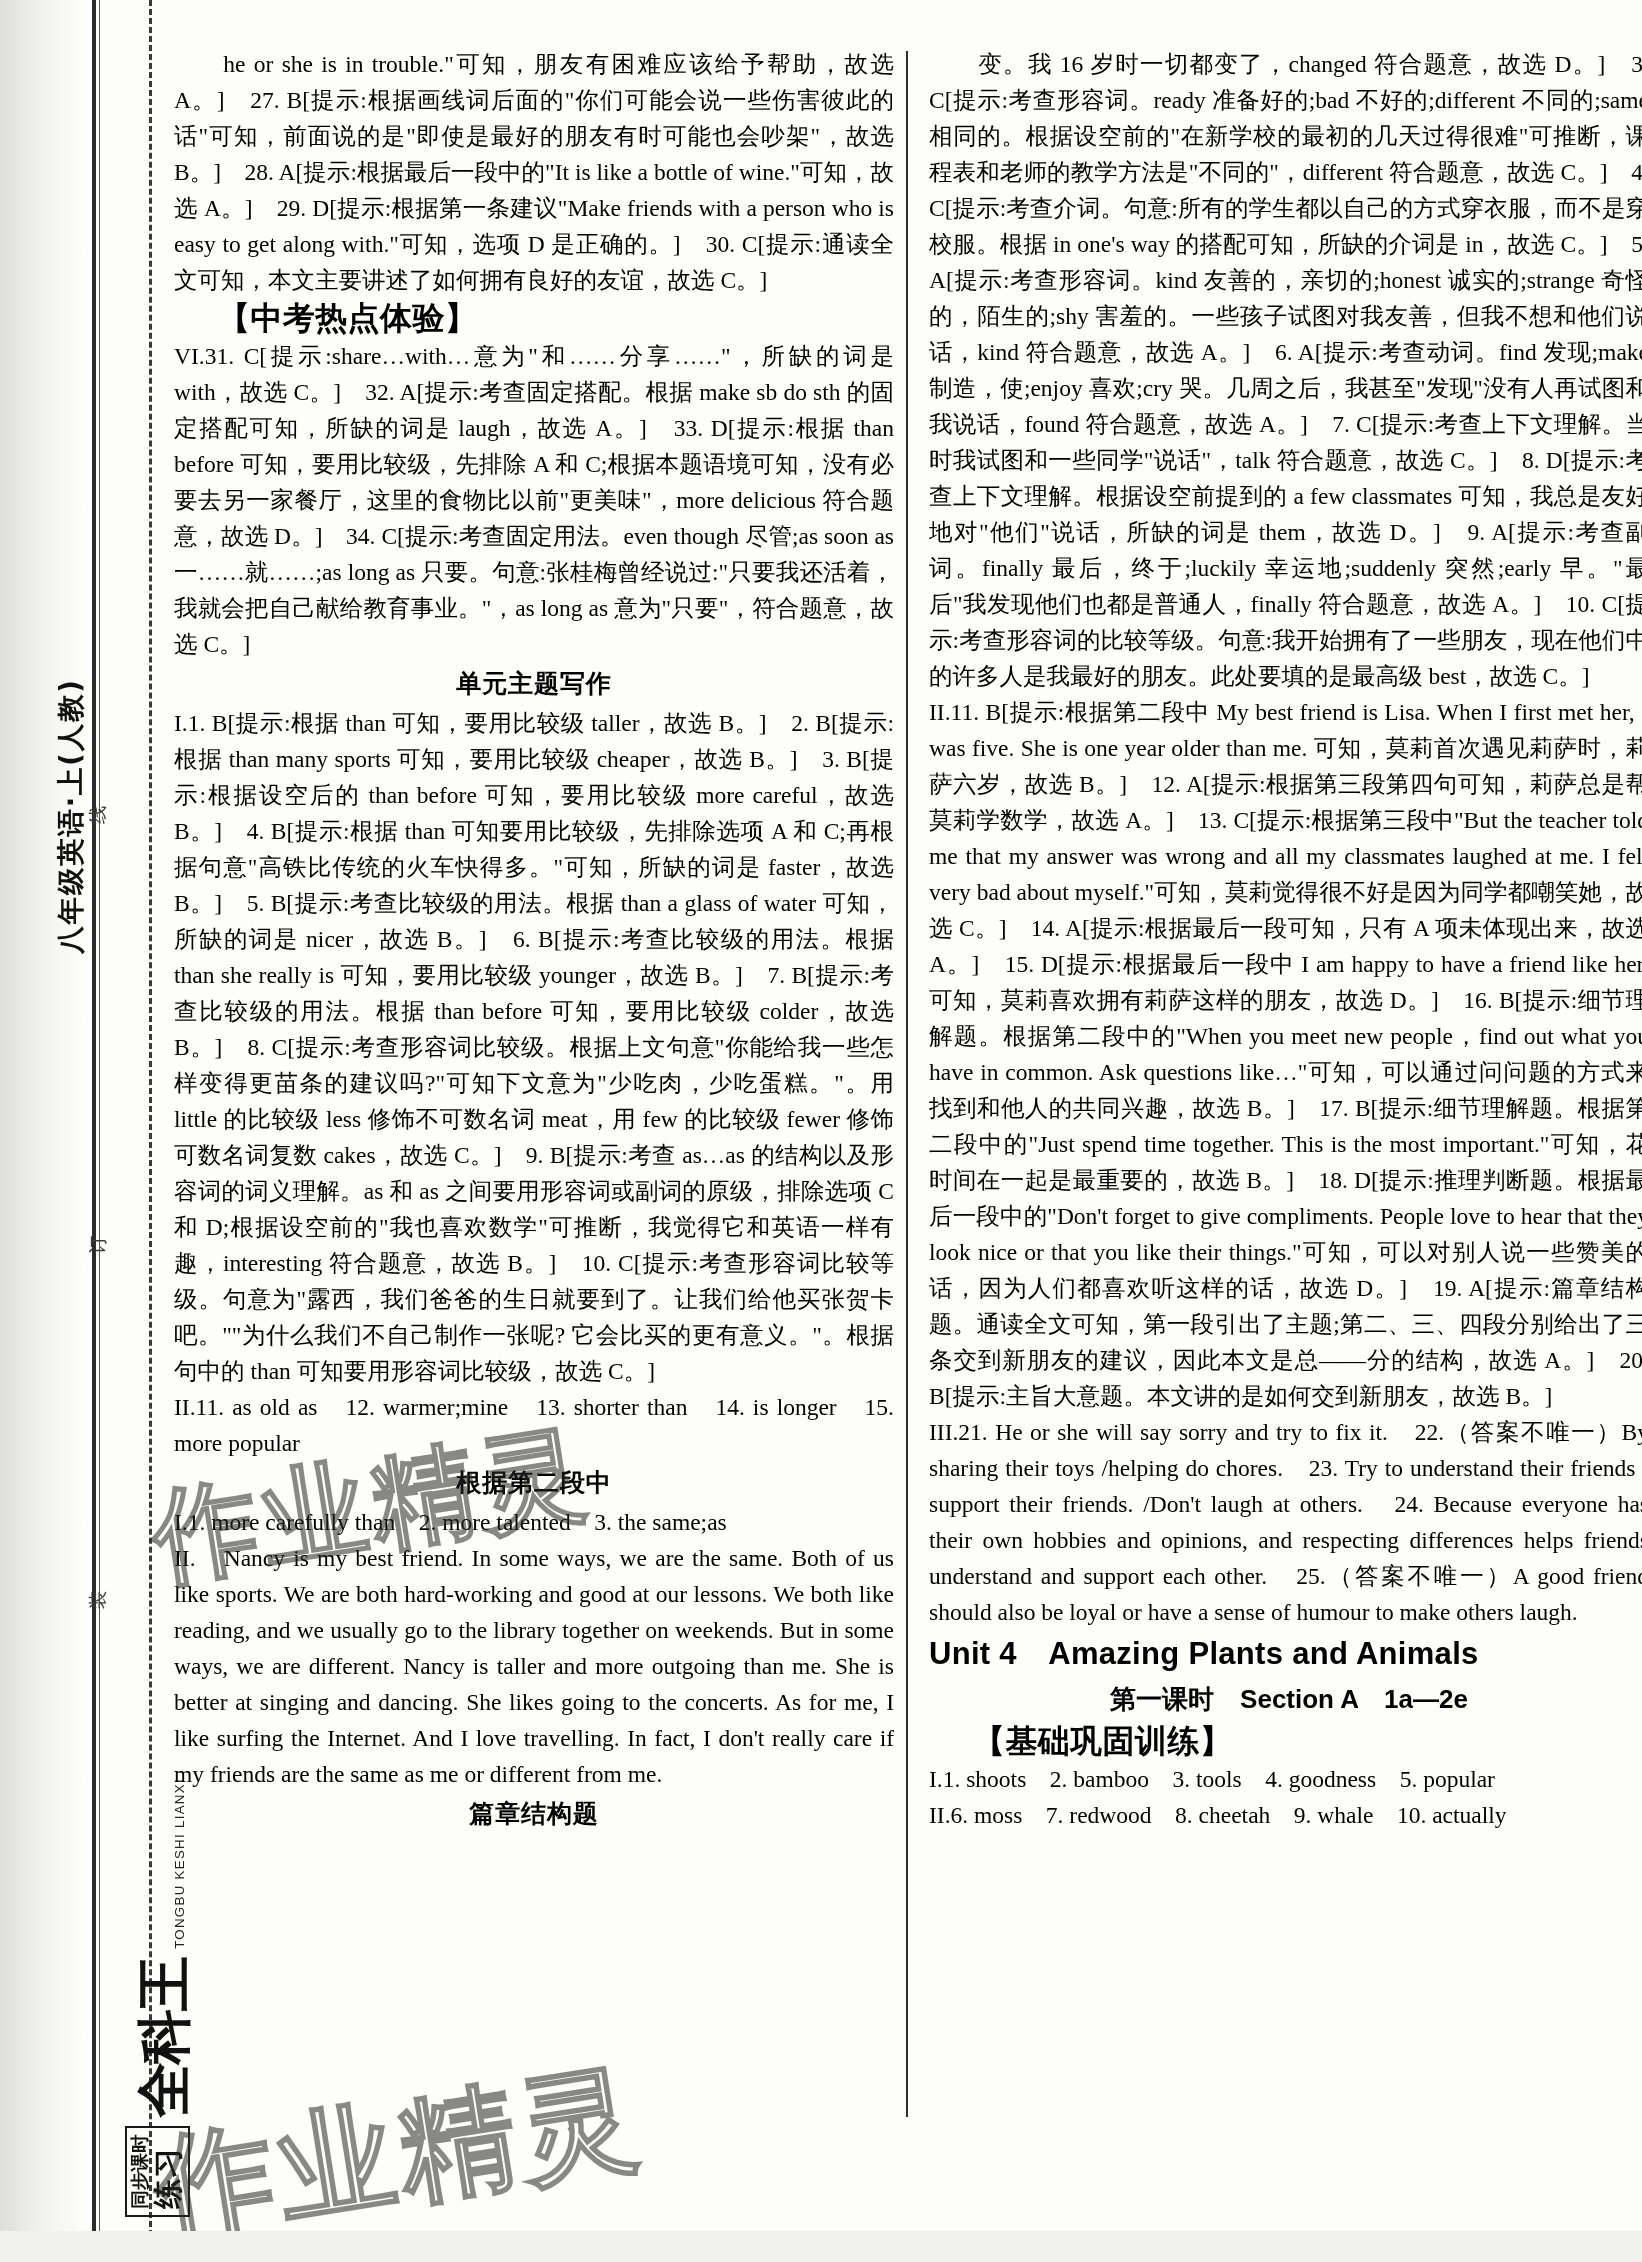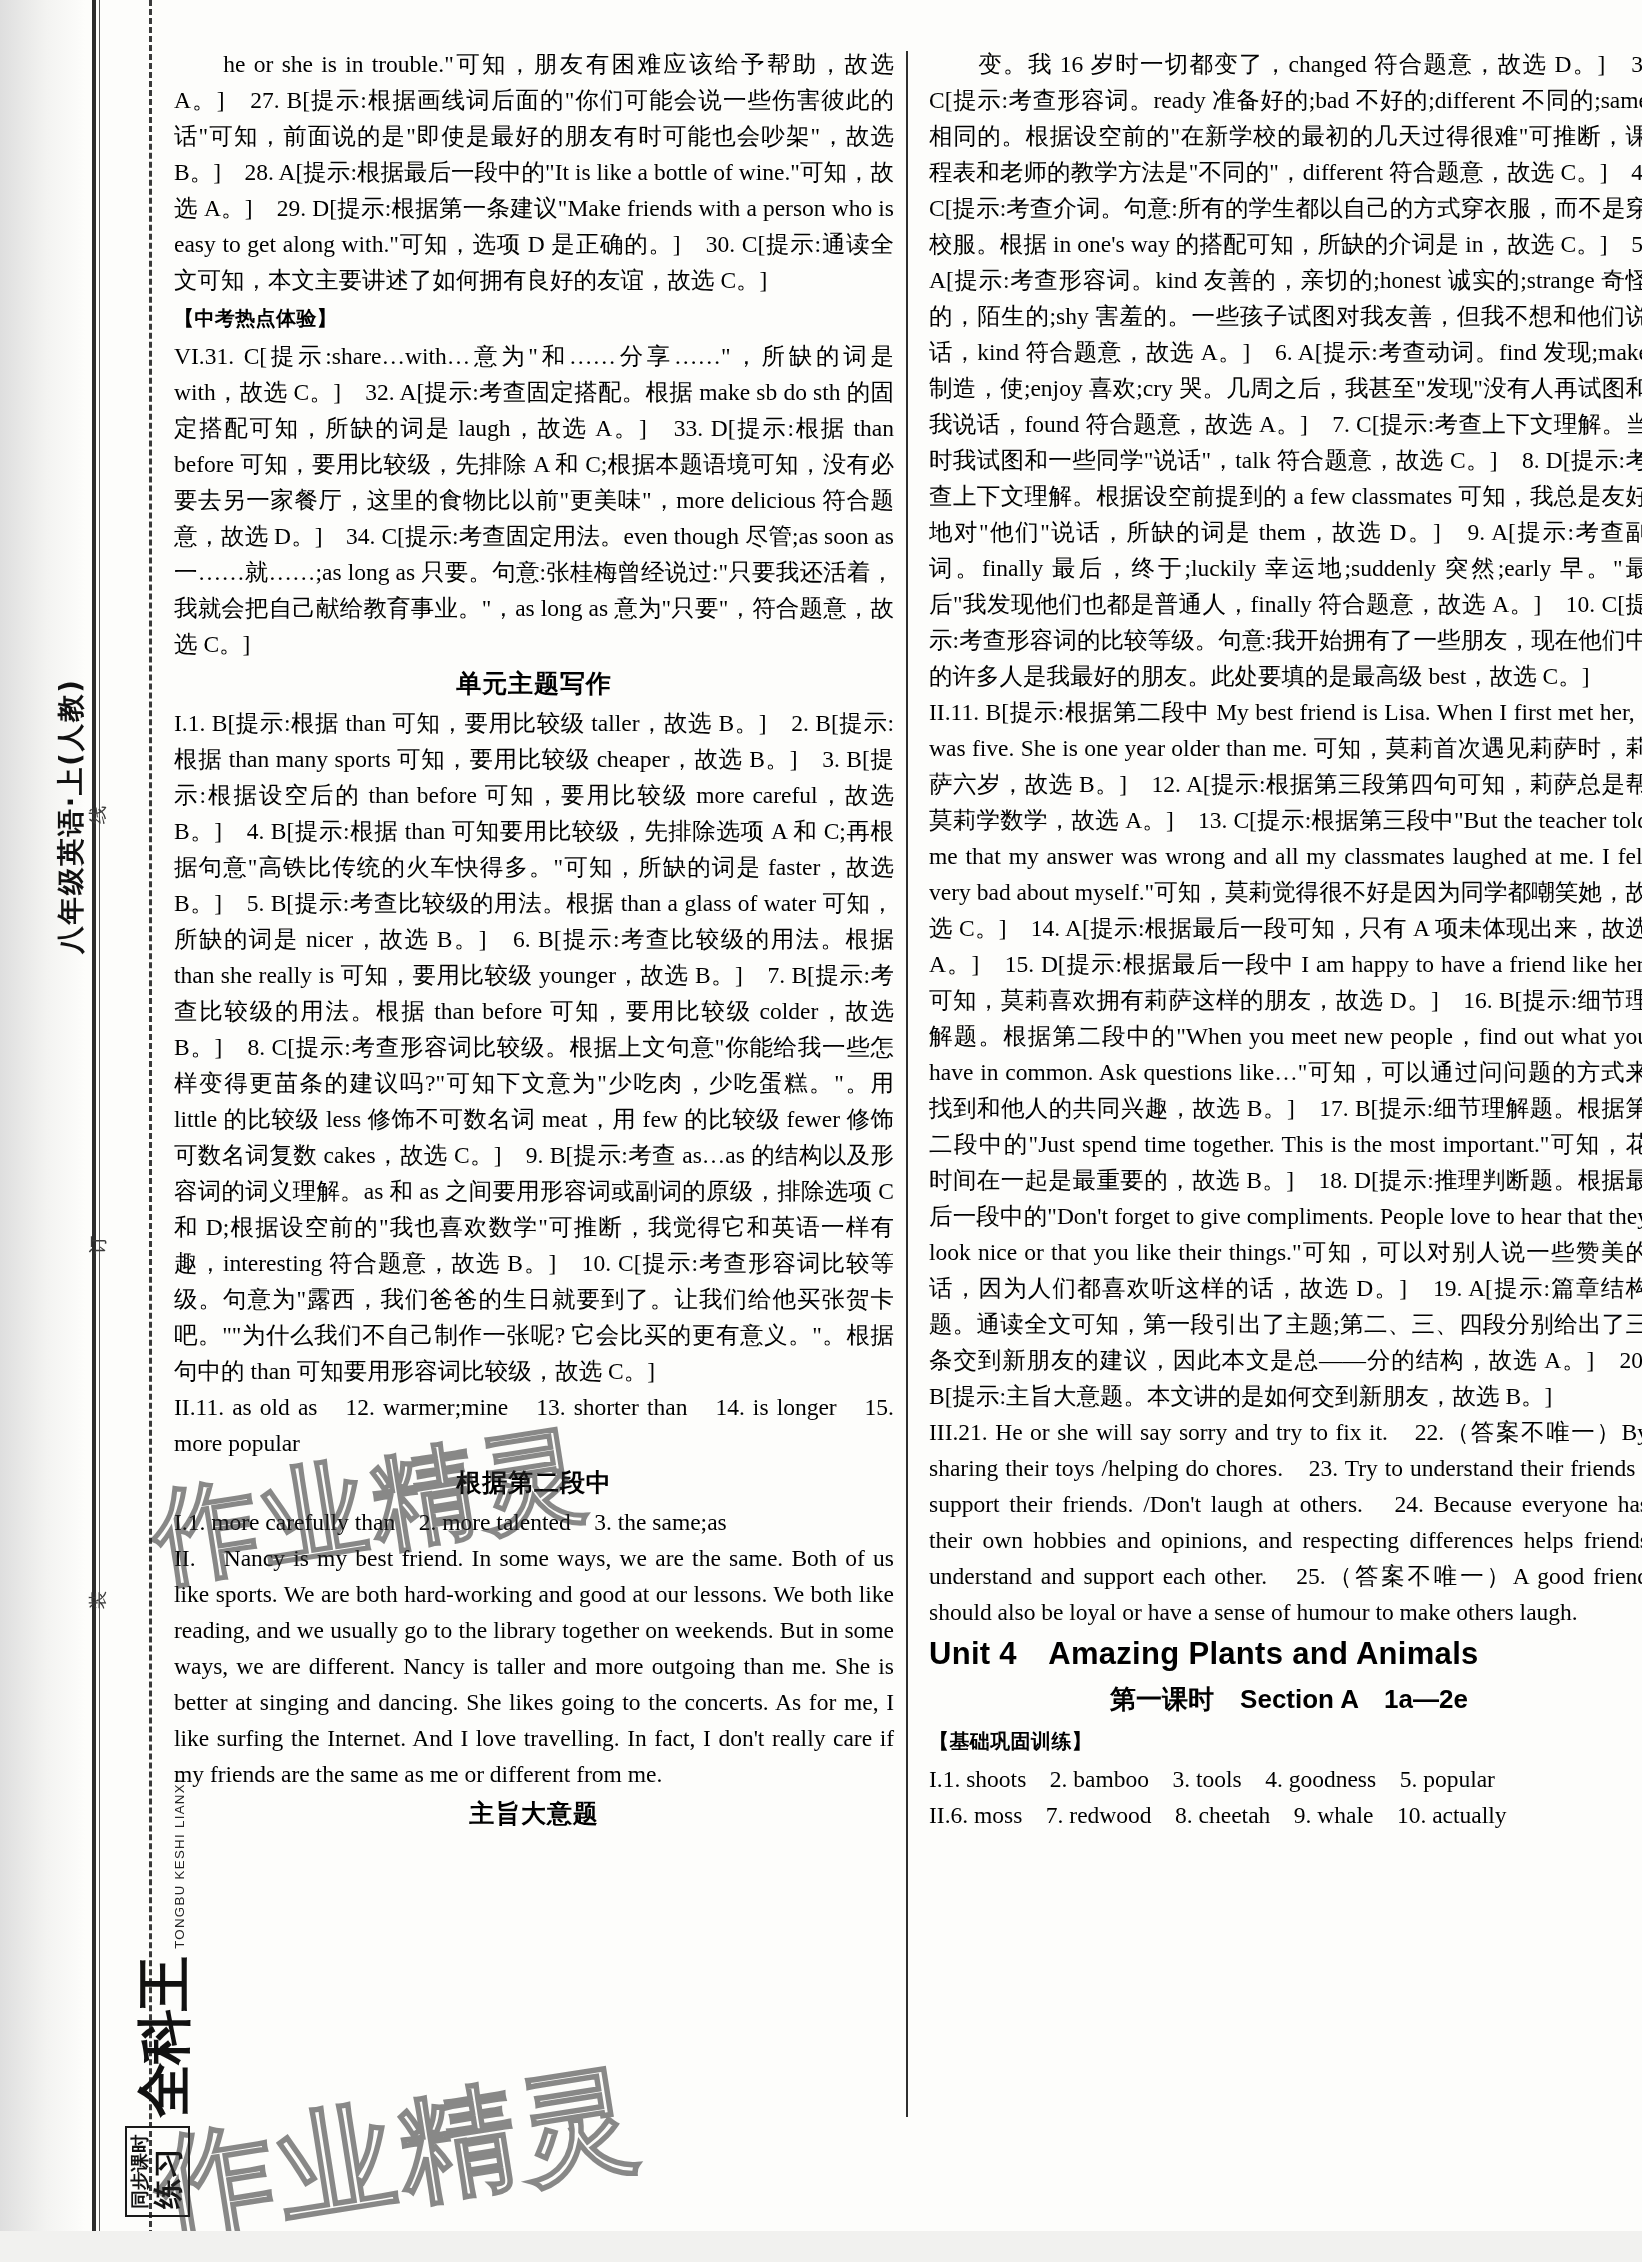--- a/index.html
+++ b/index.html
@@ -49,22 +49,22 @@
        font-size:23.5px;line-height:36px;color:#000000;text-align:justify;
        text-justify:inter-ideograph;}
   .col.left{left:174px;}
   .col.right{left:929px;}
   .col-sep{position:absolute;left:906px;top:51px;width:1.8px;height:2066px;background:#2f2f2f;}
 
   p{margin:0;}
   .ind{text-indent:2.1em;}
   .ctr{text-align:center;font-weight:bold;font-family:"DejaVu Sans",sans-serif;
        font-size:25px;line-height:43px;letter-spacing:0.9px;}
-  .sec-head{font-family:"DejaVu Sans",sans-serif;font-weight:bold;font-size:20px;
-       line-height:40px;letter-spacing:0.4px;}
+  .sec-head{font-family:"DejaVu Sans",sans-serif;font-weight:bold;font-size:32px;
+       line-height:40px;letter-spacing:0.4px;margin-left:44px;}
   .unit-head{font-family:"Liberation Sans",sans-serif;font-weight:bold;
        font-size:31px;line-height:48px;letter-spacing:0.3px;}
   .lesson-head{text-align:center;font-family:"Liberation Sans",sans-serif;
        font-weight:bold;font-size:26px;line-height:43px;}
 
   
   .wm{position:absolute;font-family:"DejaVu Sans",sans-serif;font-weight:bold;
       color:transparent;-webkit-text-stroke:1.8px rgba(40,40,40,.55);
       text-stroke:1.8px rgba(40,40,40,.55);pointer-events:none;white-space:nowrap;}
   .wm1{left:151px;top:1436px;font-size:105px;transform:rotate(-9deg);letter-spacing:5.3px;}
@@ -108,21 +108,21 @@
   <div class="col left">
     <p class="ind">he or she is in trouble."可知，朋友有困难应该给予帮助，故选 A。]　27. B[提示:根据画线词后面的"你们可能会说一些伤害彼此的话"可知，前面说的是"即使是最好的朋友有时可能也会吵架"，故选 B。]　28. A[提示:根据最后一段中的"It is like a bottle of wine."可知，故选 A。]　29. D[提示:根据第一条建议"Make friends with a person who is easy to get along with."可知，选项 D 是正确的。]　30. C[提示:通读全文可知，本文主要讲述了如何拥有良好的友谊，故选 C。]</p>
     <p class="sec-head">【中考热点体验】</p>
     <p>VI.31. C[提示:share…with…意为"和……分享……"，所缺的词是 with，故选 C。]　32. A[提示:考查固定搭配。根据 make sb do sth 的固定搭配可知，所缺的词是 laugh，故选 A。]　33. D[提示:根据 than before 可知，要用比较级，先排除 A 和 C;根据本题语境可知，没有必要去另一家餐厅，这里的食物比以前"更美味"，more delicious 符合题意，故选 D。]　34. C[提示:考查固定用法。even though 尽管;as soon as 一……就……;as long as 只要。句意:张桂梅曾经说过:"只要我还活着，我就会把自己献给教育事业。"，as long as 意为"只要"，符合题意，故选 C。]</p>
     <p class="ctr">单元主题写作</p>
     <p>I.1. B[提示:根据 than 可知，要用比较级 taller，故选 B。]　2. B[提示:根据 than many sports 可知，要用比较级 cheaper，故选 B。]　3. B[提示:根据设空后的 than before 可知，要用比较级 more careful，故选 B。]　4. B[提示:根据 than 可知要用比较级，先排除选项 A 和 C;再根据句意"高铁比传统的火车快得多。"可知，所缺的词是 faster，故选 B。]　5. B[提示:考查比较级的用法。根据 than a glass of water 可知，所缺的词是 nicer，故选 B。]　6. B[提示:考查比较级的用法。根据 than she really is 可知，要用比较级 younger，故选 B。]　7. B[提示:考查比较级的用法。根据 than before 可知，要用比较级 colder，故选 B。]　8. C[提示:考查形容词比较级。根据上文句意"你能给我一些怎样变得更苗条的建议吗?"可知下文意为"少吃肉，少吃蛋糕。"。用 little 的比较级 less 修饰不可数名词 meat，用 few 的比较级 fewer 修饰可数名词复数 cakes，故选 C。]　9. B[提示:考查 as…as 的结构以及形容词的词义理解。as 和 as 之间要用形容词或副词的原级，排除选项 C 和 D;根据设空前的"我也喜欢数学"可推断，我觉得它和英语一样有趣，interesting 符合题意，故选 B。]　10. C[提示:考查形容词比较等级。句意为"露西，我们爸爸的生日就要到了。让我们给他买张贺卡吧。""为什么我们不自己制作一张呢? 它会比买的更有意义。"。根据句中的 than 可知要用形容词比较级，故选 C。]</p>
     <p>II.11. as old as　12. warmer;mine　13. shorter than　14. is longer　15. more popular</p>
     <p class="ctr">根据第二段中</p>
     <p>I.1. more carefully than　2. more talented　3. the same;as</p>
     <p>II.　Nancy is my best friend. In some ways, we are the same. Both of us like sports. We are both hard-working and good at our lessons. We both like reading, and we usually go to the library together on weekends. But in some ways, we are different. Nancy is taller and more outgoing than me. She is better at singing and dancing. She likes going to the concerts. As for me, I like surfing the Internet. And I love travelling. In fact, I don't really care if my friends are the same as me or different from me.</p>
-    <p class="ctr">主旨大意题</p>
+    <p class="ctr">篇章结构题</p>
   </div>
 
   <div class="col right">
     <p class="ind">变。我 16 岁时一切都变了，changed 符合题意，故选 D。]　3. C[提示:考查形容词。ready 准备好的;bad 不好的;different 不同的;same 相同的。根据设空前的"在新学校的最初的几天过得很难"可推断，课程表和老师的教学方法是"不同的"，different 符合题意，故选 C。]　4. C[提示:考查介词。句意:所有的学生都以自己的方式穿衣服，而不是穿校服。根据 in one's way 的搭配可知，所缺的介词是 in，故选 C。]　5. A[提示:考查形容词。kind 友善的，亲切的;honest 诚实的;strange 奇怪的，陌生的;shy 害羞的。一些孩子试图对我友善，但我不想和他们说话，kind 符合题意，故选 A。]　6. A[提示:考查动词。find 发现;make 制造，使;enjoy 喜欢;cry 哭。几周之后，我甚至"发现"没有人再试图和我说话，found 符合题意，故选 A。]　7. C[提示:考查上下文理解。当时我试图和一些同学"说话"，talk 符合题意，故选 C。]　8. D[提示:考查上下文理解。根据设空前提到的 a few classmates 可知，我总是友好地对"他们"说话，所缺的词是 them，故选 D。]　9. A[提示:考查副词。finally 最后，终于;luckily 幸运地;suddenly 突然;early 早。"最后"我发现他们也都是普通人，finally 符合题意，故选 A。]　10. C[提示:考查形容词的比较等级。句意:我开始拥有了一些朋友，现在他们中的许多人是我最好的朋友。此处要填的是最高级 best，故选 C。]</p>
     <p>II.11. B[提示:根据第二段中 My best friend is Lisa. When I first met her, I was five. She is one year older than me. 可知，莫莉首次遇见莉萨时，莉萨六岁，故选 B。]　12. A[提示:根据第三段第四句可知，莉萨总是帮莫莉学数学，故选 A。]　13. C[提示:根据第三段中"But the teacher told me that my answer was wrong and all my classmates laughed at me. I felt very bad about myself."可知，莫莉觉得很不好是因为同学都嘲笑她，故选 C。]　14. A[提示:根据最后一段可知，只有 A 项未体现出来，故选 A。]　15. D[提示:根据最后一段中 I am happy to have a friend like her. 可知，莫莉喜欢拥有莉萨这样的朋友，故选 D。]　16. B[提示:细节理解题。根据第二段中的"When you meet new people，find out what you have in common. Ask questions like…"可知，可以通过问问题的方式来找到和他人的共同兴趣，故选 B。]　17. B[提示:细节理解题。根据第二段中的"Just spend time together. This is the most important."可知，花时间在一起是最重要的，故选 B。]　18. D[提示:推理判断题。根据最后一段中的"Don't forget to give compliments. People love to hear that they look nice or that you like their things."可知，可以对别人说一些赞美的话，因为人们都喜欢听这样的话，故选 D。]　19. A[提示:篇章结构题。通读全文可知，第一段引出了主题;第二、三、四段分别给出了三条交到新朋友的建议，因此本文是总——分的结构，故选 A。]　20. B[提示:主旨大意题。本文讲的是如何交到新朋友，故选 B。]</p>
     <p>III.21. He or she will say sorry and try to fix it.　22.（答案不唯一）By sharing their toys /helping do chores.　23. Try to understand their friends / support their friends. /Don't laugh at others.　24. Because everyone has their own hobbies and opinions, and respecting differences helps friends understand and support each other.　25.（答案不唯一）A good friend should also be loyal or have a sense of humour to make others laugh.</p>
     <p class="unit-head">Unit 4　Amazing Plants and Animals</p>
     <p class="lesson-head">第一课时　Section A　1a—2e</p>
     <p class="sec-head">【基础巩固训练】</p>
     <p>I.1. shoots　2. bamboo　3. tools　4. goodness　5. popular</p>

